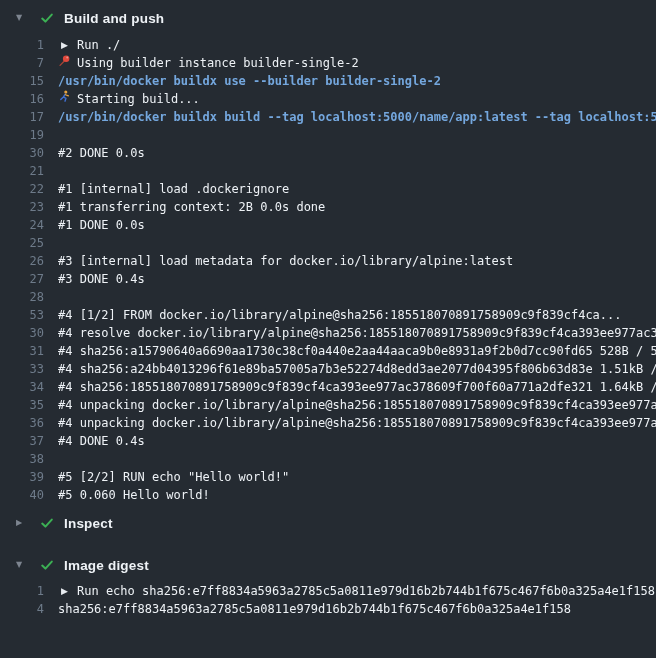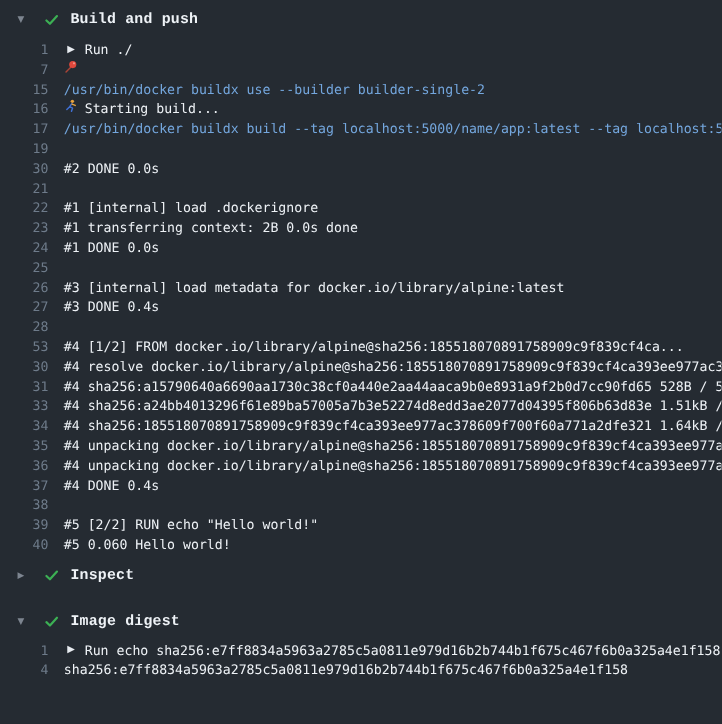--- a/index.html
+++ b/index.html
@@ -18,42 +18,42 @@
     display:flex;align-items:center;height:36px;padding-left:16px;cursor:pointer;
   }
   .section-header.tall{height:38px;}
   .section-header.mt{margin-top:6px;height:34px;}
   .toggle{
     width:10px;min-width:10px;margin-right:13px;color:var(--toggle);
     font-size:8px;line-height:1;font-family:"DejaVu Sans",sans-serif;
   }
   .check{width:16px;min-width:16px;height:16px;margin-right:9px;display:flex;align-items:center;}
   .title{
-    color:var(--txt);font-family:Liberation Mono, monospace;
+    color:var(--txt);font-family:Liberation Sans, sans-serif;
     font-size:13.5px;font-weight:700;letter-spacing:.2px;
   }
   .lines{width:656px;}
   .log-line{
     display:flex;align-items:center;height:18px;white-space:pre;overflow:hidden;
     font-size:12px;line-height:18px;
   }
   .ln{
     width:44px;min-width:44px;text-align:right;margin-right:14px;
     color:var(--ln);cursor:pointer;
   }
   .icon-slot{
     width:13px;min-width:13px;margin-right:6px;display:flex;align-items:center;
     justify-content:center;height:14px;
   }
   .play-glyph{
     color:#e8ecf1;font-size:9px;line-height:1;cursor:pointer;
     font-family:"DejaVu Sans",sans-serif;
   }
   .txt{color:var(--txt);}
-  .txt.command{color:var(--cmd);font-weight:normal;}
+  .txt.command{color:var(--cmd);font-weight:bold;}
 </style>
 </head>
 <body>
 
 <div class="log-viewer">
   <div class="section">
     <div class="section-header">
       <span class="toggle">▼</span>
       <span class="check">
         <svg width="16" height="16" viewBox="0 0 16 16">
@@ -67,21 +67,21 @@
     <span class="ln">1</span>
     <span class="icon-slot"><span class="play-glyph">▶</span></span><span class="txt">Run ./</span>
   </div>
 
   <div class="log-line">
     <span class="ln">7</span>
     <span class="icon-slot"><span><svg width="13" height="13" viewBox="0 0 16 16">
                 <path d="M7.5 9 L2.5 14" stroke="#a94436" stroke-width="1.6" stroke-linecap="round"></path>
                 <circle cx="10" cy="5.8" r="4" fill="#e0483c"></circle>
                 <circle cx="11.4" cy="4.4" r="1.2" fill="#f1948a"></circle>
-              </svg></span></span>
+              </svg></span></span><span class="txt">Using builder instance builder-single-2</span>
   </div>
 
   <div class="log-line">
     <span class="ln">15</span>
     <span class="txt command">/usr/bin/docker buildx use --builder builder-single-2</span>
   </div>
 
   <div class="log-line">
     <span class="ln">16</span>
     <span class="icon-slot"><span><svg width="13" height="13" viewBox="0 0 16 16">

